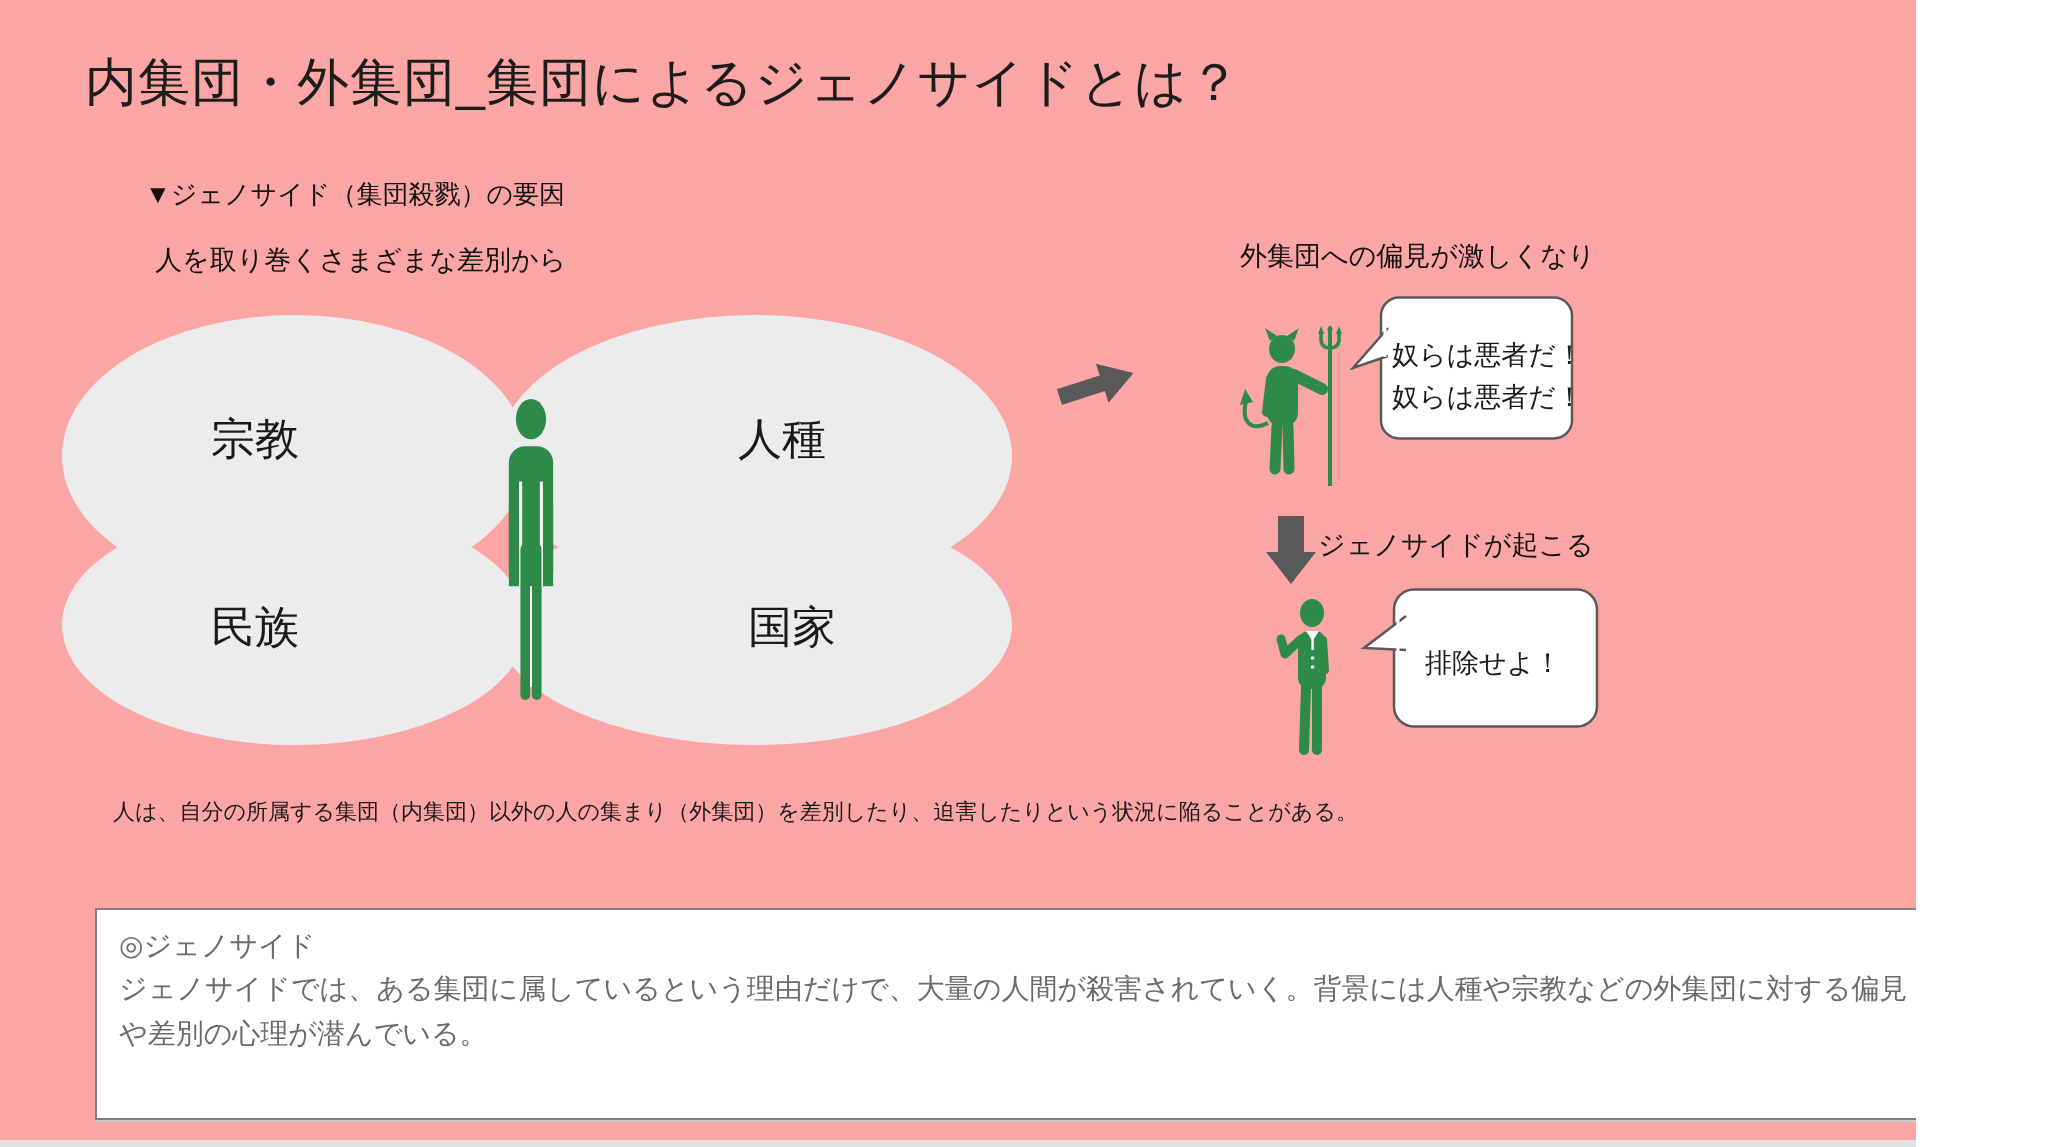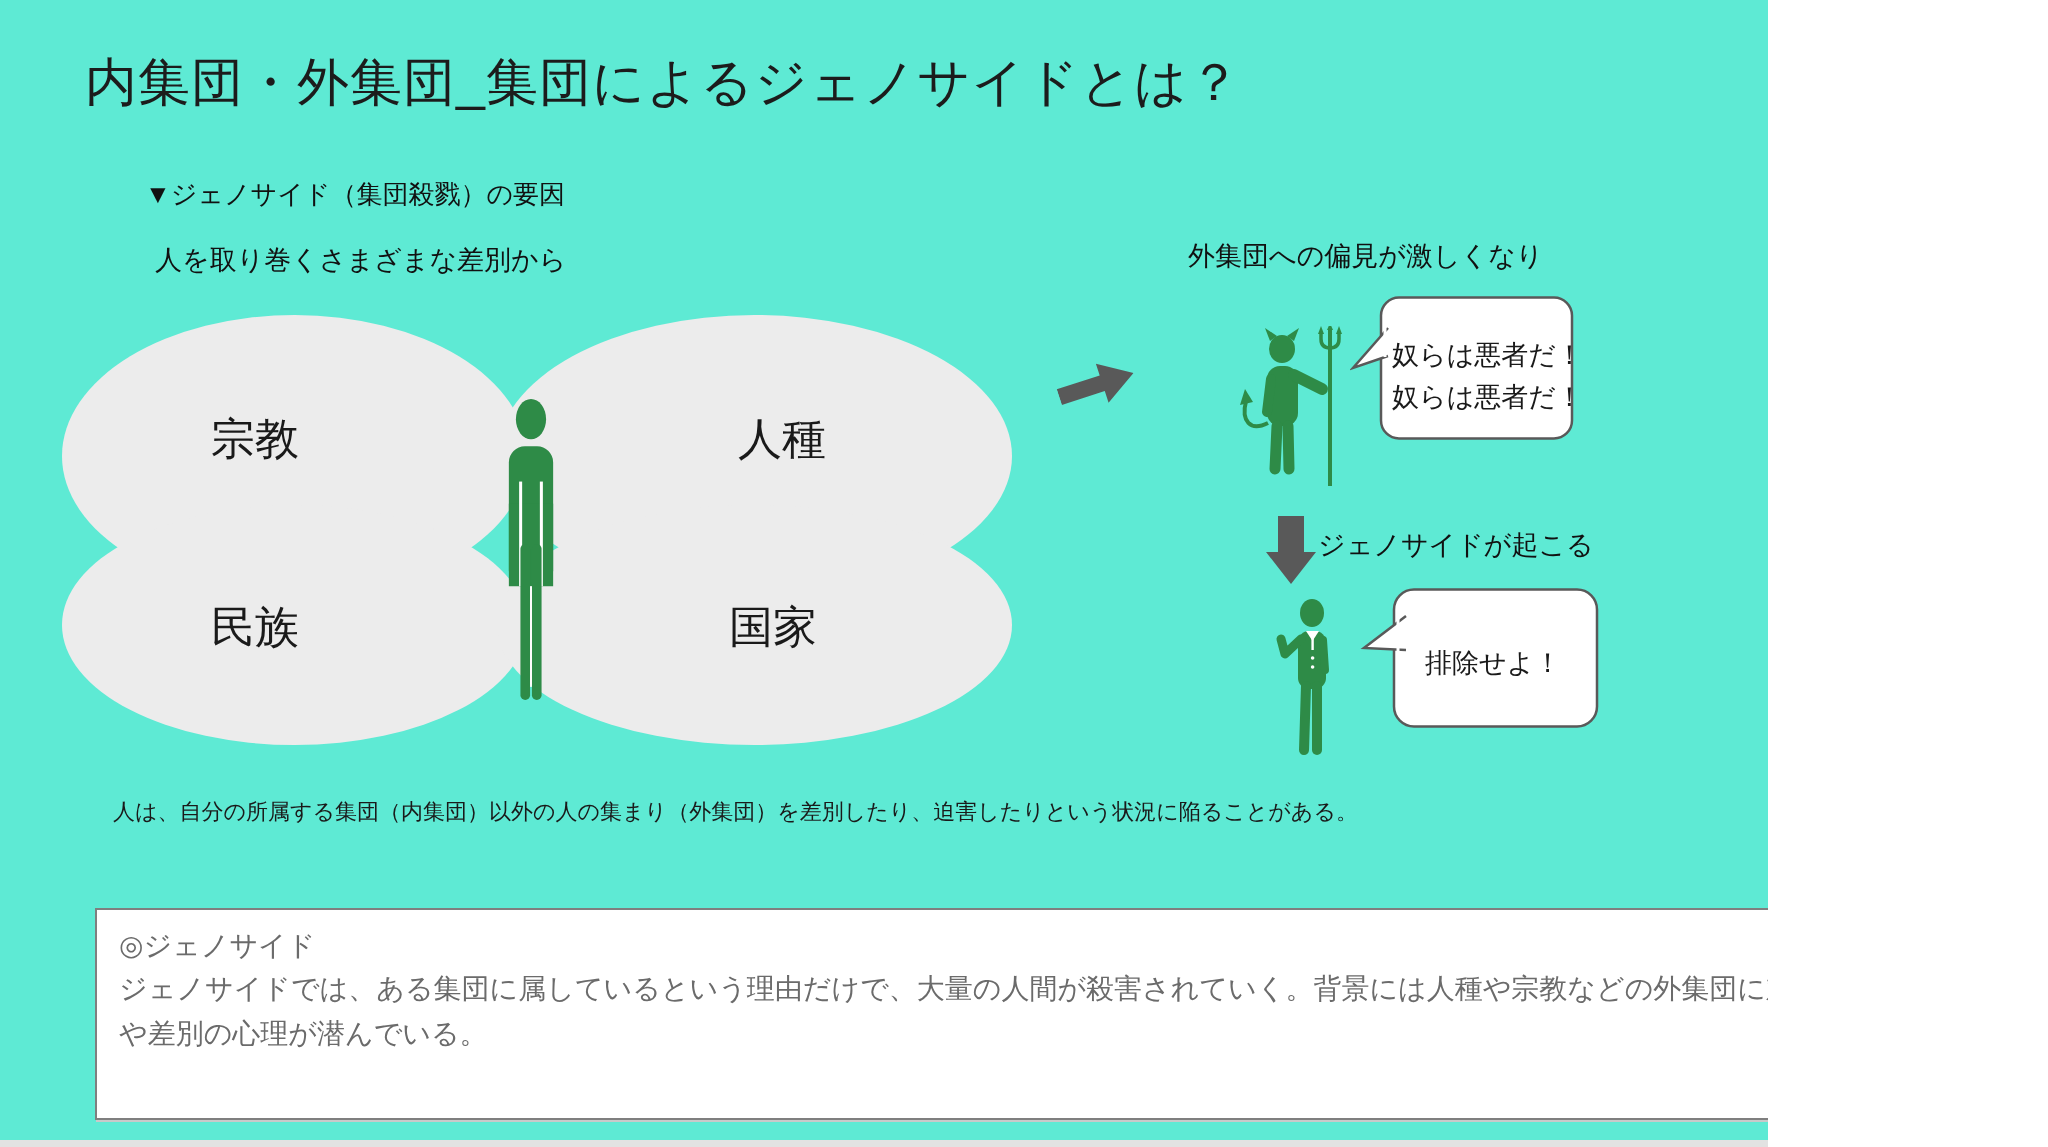--- a/index.html
+++ b/index.html
@@ -4,40 +4,40 @@
 <style>
   :root{
     --green:#2e8b47;
     --gray:#595959;
     --ellipse:#ececec;
     --note-text:#6b6b6b;
   }
   *{margin:0;padding:0;box-sizing:border-box;}
   html,body{background:#ffffff;}
   body{font-family:"Liberation Sans","DejaVu Sans",sans-serif;}
-  .stage{position:relative;width:1768px;height:1147px;background:#5eead4;overflow:hidden;}
+  .stage{position:relative;width:1916px;height:1147px;background:#fca5a5;overflow:hidden;}
 
   .abs{position:absolute;}
 
   .title{left:85px;top:48px;font-size:52px;color:#1c1c1c;letter-spacing:1px;}
   .subtitle{left:113px;top:177px;font-size:26px;color:#111111;margin-left:32px;}
   .caption-left{left:155px;top:242px;font-size:27px;color:#111111;}
-  .caption-right{left:1188px;top:238px;font-size:27px;color:#111111;}
+  .caption-right{left:1240px;top:238px;font-size:27px;color:#111111;}
 
   .ellipse{position:absolute;background:var(--ellipse);border-radius:50%;}
   .ell-tl{left:62px;top:315px;width:465px;height:282px;}
   .ell-tr{left:497px;top:315px;width:515px;height:282px;}
   .ell-bl{left:62px;top:505px;width:465px;height:240px;}
   .ell-br{left:497px;top:505px;width:515px;height:240px;}
 
   .ellipse-label{position:absolute;font-size:44px;color:#1a1a1a;text-align:center;}
   .lbl-shukyo{left:185px;top:410px;width:140px;}
   .lbl-jinshu{left:712px;top:410px;width:140px;}
   .lbl-minzoku{left:185px;top:598px;width:140px;}
-  .lbl-kokka{left:703px;top:598px;width:140px;}
+  .lbl-kokka{left:722px;top:598px;width:140px;}
 
   .flow-arrow{left:1058px;top:364px;transform:rotate(-18deg);}
   .down-arrow{left:1266px;top:516px;}
   .arrow-caption{left:1318px;top:527px;font-size:27px;color:#111111;}
 
   .bubble-text{position:absolute;font-size:27px;color:#1a1a1a;line-height:42px;}
   .bubble1-text{left:1392px;top:334px;}
   .bubble2-text{left:1425px;top:642px;}
 
   .summary{left:113px;top:796px;width:1812px;font-size:22px;line-height:1.42;color:#1a1a1a;}

